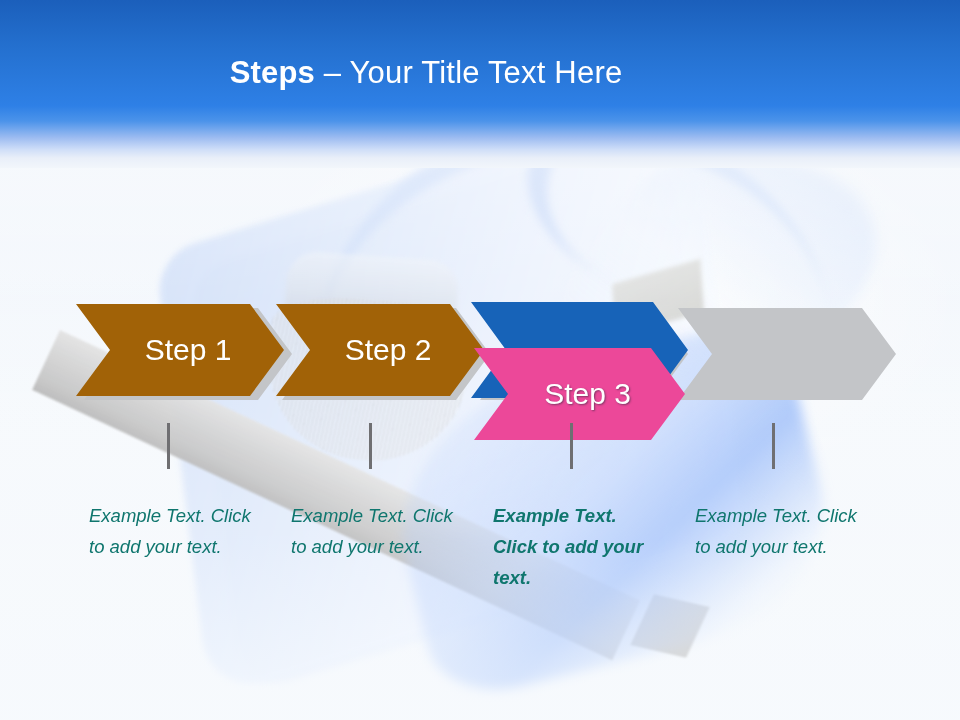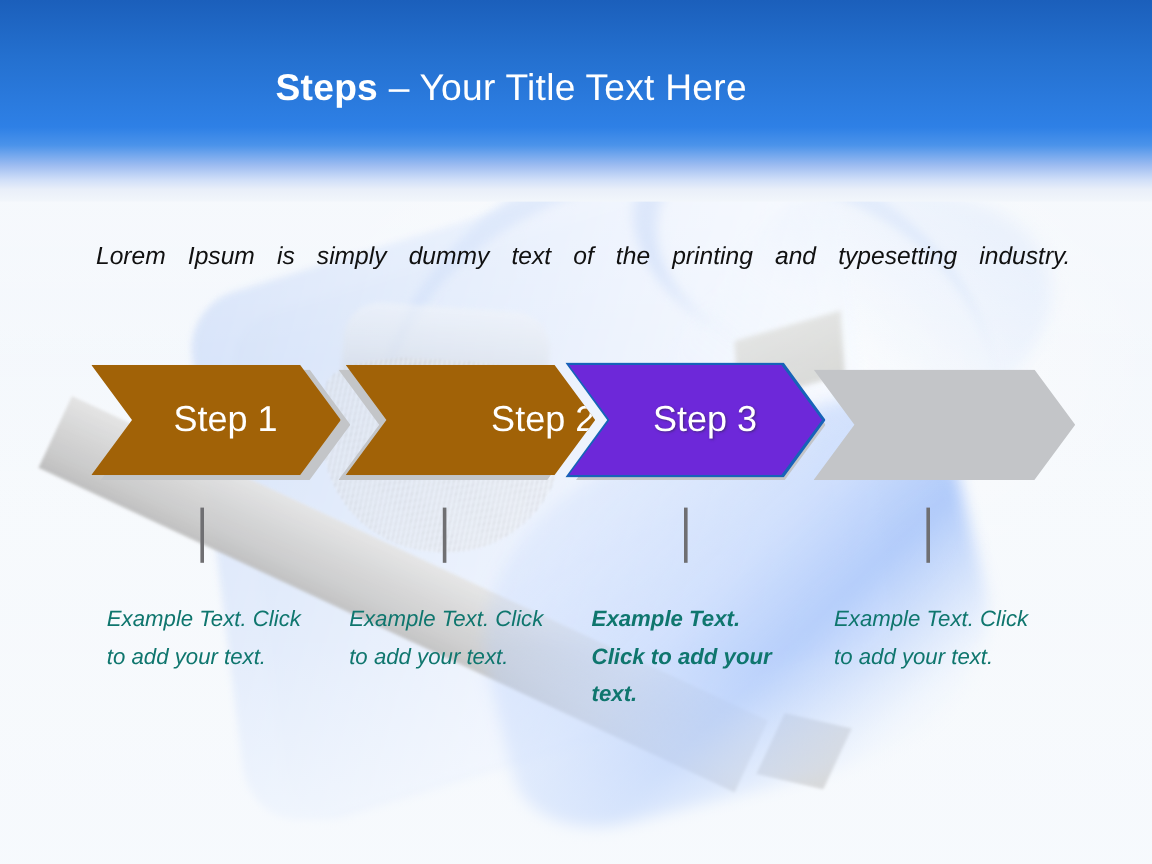--- a/index.html
+++ b/index.html
@@ -186,21 +186,21 @@
   }
   .chev-shadow {
     position: absolute;
     top: 4px;
     height: 92px;
     background: #c3c5c8;
     -webkit-clip-path: polygon(0 0, calc(100% - 34px) 0, 100% 50%, calc(100% - 34px) 100%, 0 100%, 34px 50%);
     clip-path: polygon(0 0, calc(100% - 34px) 0, 100% 50%, calc(100% - 34px) 100%, 0 100%, 34px 50%);
   }
   .chev-dark  { background: #a16207; }
-  .chev-hi    { background: #6d28d9; }
+  .chev-hi    { background: #ec4899; margin-top: 44px; }
   .chev-hi-border {
     position: absolute;
     top: -2px;
     height: 96px;
     background: #1763b8;
     -webkit-clip-path: polygon(0 0, calc(100% - 35px) 0, 100% 50%, calc(100% - 35px) 100%, 0 100%, 35px 50%);
     clip-path: polygon(0 0, calc(100% - 35px) 0, 100% 50%, calc(100% - 35px) 100%, 0 100%, 35px 50%);
   }
   .chev-label {
     color: #ffffff;
@@ -251,34 +251,33 @@
   <div class="bg-layer" id="bg-blade-tip"></div>
   <div class="bg-layer" id="bg-rim"></div>
   <div class="bg-layer" id="bg-wash"></div>
 
   <div id="header-band"></div>
 
   <div id="title">
     <span class="t-strong">Steps</span><span class="t-rest"> – Your Title Text Here</span>
   </div>
 
-  <div id="lorem">Lorem Ipsum is simply dummy text of the printing and typesetting industry.</div>
 
   <div id="chevrons">
 
     <div class="chev-shadow" style="left:8px;   width:208px;"></div>
     <div class="chev-shadow" style="left:206px; width:208px;"></div>
     <div class="chev-shadow" style="left:404px; width:208px;"></div>
     <div class="chev-shadow" style="left:602px; width:218px;"></div>
 
     <div class="chev chev-dark" style="left:0px; width:208px;">
       <span class="chev-label">Step 1</span>
     </div>
 
-    <div class="chev chev-dark" style="left:212px; width:208px;justify-content:flex-end;">
+    <div class="chev chev-dark" style="left:200px; width:208px;">
       <span class="chev-label">Step 2</span>
     </div>
 
     <div class="chev-hi-border" style="left:395px; width:217px;"></div>
     <div class="chev chev-hi" style="left:398px; width:211px;">
       <span class="chev-label">Step 3</span>
     </div>
 
   </div>
 

